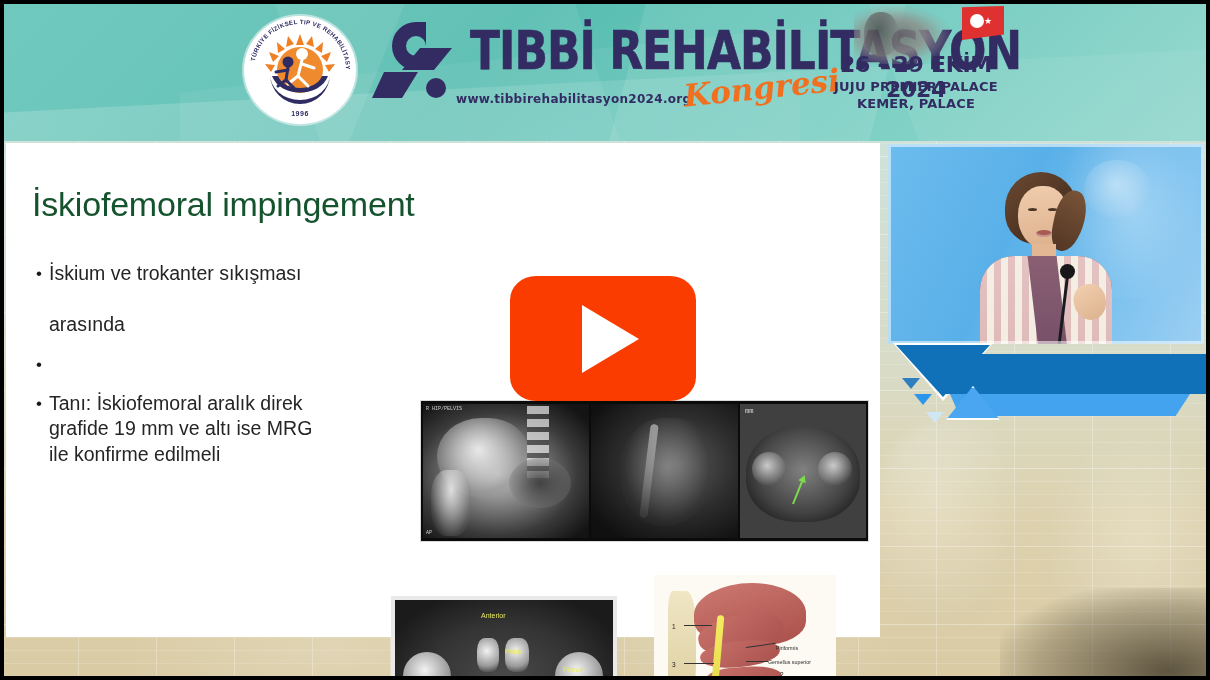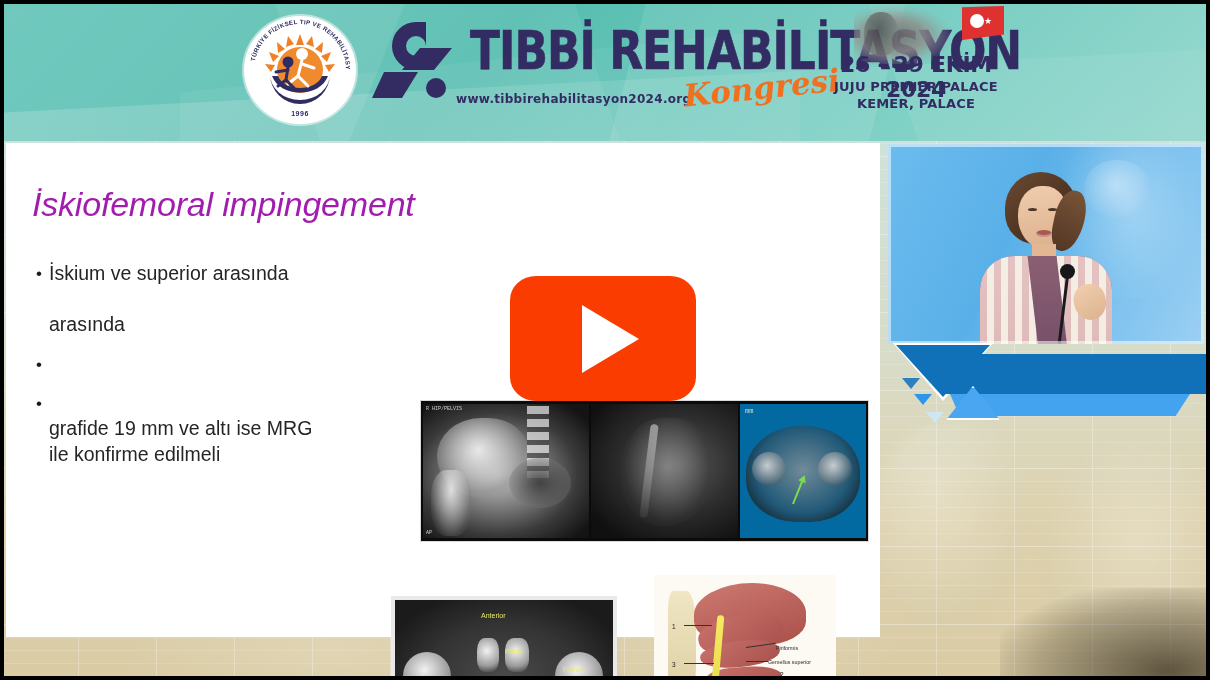--- a/index.html
+++ b/index.html
@@ -75,22 +75,22 @@
   .tr-flag .star{position:absolute;left:22px;top:11px;color:#fff;font-size:9px;line-height:9px;}
   .date-line{position:absolute;left:828px;top:52px;width:176px;text-align:center;font-size:22px;
     font-weight:bold;color:#332c63;font-family:"DejaVu Sans",sans-serif;letter-spacing:-.3px;}
   .venue-line{position:absolute;left:822px;top:79px;width:188px;text-align:center;font-size:13px;
     font-weight:bold;color:#332c63;font-family:"DejaVu Sans",sans-serif;letter-spacing:.2px;}
   .city-line{position:absolute;left:822px;top:96px;width:188px;text-align:center;font-size:13px;
     font-weight:bold;color:#332c63;font-family:"DejaVu Sans",sans-serif;letter-spacing:.2px;}
 
   
   .slide{position:absolute;left:6px;top:143px;width:874px;height:494px;background:#fff;}
-  .slide-title{position:absolute;left:26px;top:42px;font-size:34px;color:#a21caf;
-    font-family:"Liberation Sans",sans-serif;letter-spacing:-.2px;font-style:italic;}
+  .slide-title{position:absolute;left:26px;top:42px;font-size:34px;color:#14532d;
+    font-family:"Liberation Sans",sans-serif;letter-spacing:-.2px;}
   .bullets{position:absolute;left:30px;top:118px;width:360px;}
   .bullet{display:flex;margin-bottom:14px;}
   .bullet .dot{width:13px;flex:0 0 13px;font-size:17px;line-height:25px;color:#1a1a1a;}
   .bullet .btext{font-size:19.5px;line-height:25.5px;color:#252525;}
 
   
   .media-top{position:absolute;left:415px;top:258px;width:447px;height:140px;background:#0b0b0b;
     box-shadow:0 0 0 1px #dadada;}
   .xr-plain{position:absolute;left:2px;top:3px;width:166px;height:134px;overflow:hidden;
     background:radial-gradient(ellipse at 45% 52%,#c8c8c8 0%,#8f8f8f 26%,#3a3a3a 62%,#141414 88%);}
@@ -105,21 +105,21 @@
   .xr-plain .lbl-tl{position:absolute;left:3px;top:2px;font-size:5px;color:#cfcfcf;font-family:"Liberation Mono",monospace;}
   .xr-plain .lbl-bl{position:absolute;left:3px;bottom:2px;font-size:5px;color:#cfcfcf;font-family:"Liberation Mono",monospace;}
 
   .mri-sag{position:absolute;left:170px;top:3px;width:147px;height:134px;overflow:hidden;
     background:radial-gradient(ellipse at 60% 45%,#5a5a5a 0%,#2e2e2e 45%,#101010 85%);}
   .mri-sag .soft{position:absolute;left:30px;top:14px;width:92px;height:108px;border-radius:46% 40% 52% 44%;
     background:radial-gradient(ellipse at 50% 45%,rgba(170,170,170,.55),rgba(60,60,60,.25) 65%,transparent 82%);}
   .mri-sag .streak{position:absolute;left:54px;top:20px;width:8px;height:94px;border-radius:6px;
     background:linear-gradient(to bottom,rgba(225,225,225,.55),rgba(110,110,110,.2));transform:rotate(7deg);}
 
-  .mri-ax{position:absolute;left:319px;top:3px;width:126px;height:134px;overflow:hidden;background:#0369a1;}
+  .mri-ax{position:absolute;left:319px;top:3px;width:126px;height:134px;overflow:hidden;background:#404040;}
   .mri-ax .body{position:absolute;left:6px;top:22px;width:114px;height:96px;border-radius:48% 48% 44% 44%;
     background:radial-gradient(ellipse at 50% 46%,rgba(150,150,150,.75),rgba(70,70,70,.45) 58%,rgba(20,20,20,.9) 88%);}
   .mri-ax .fem-l{position:absolute;left:12px;top:48px;width:34px;height:34px;border-radius:50%;
     background:radial-gradient(circle at 45% 40%,rgba(215,215,215,.9),rgba(90,90,90,.3) 72%,transparent 85%);}
   .mri-ax .fem-r{position:absolute;left:78px;top:48px;width:34px;height:34px;border-radius:50%;
     background:radial-gradient(circle at 45% 40%,rgba(215,215,215,.9),rgba(90,90,90,.3) 72%,transparent 85%);}
   .mri-ax .mmlbl{position:absolute;left:5px;top:3px;font-size:7px;color:#d8d8d8;font-family:"Liberation Mono",monospace;}
   .mri-ax .arrow{position:absolute;left:52px;top:74px;width:2px;height:26px;background:#7ddc4e;
     transform:rotate(22deg);transform-origin:bottom center;}
   .mri-ax .arrow:after{content:"";position:absolute;left:-3px;top:-5px;border-left:4px solid transparent;
@@ -317,32 +317,32 @@
     <div class="city-line">KEMER, PALACE</div>
   </div>
 
   <div class="slide">
     <div class="slide-title">İskiofemoral impingement</div>
 
     <div class="bullets">
       <div class="bullet">
         <span class="dot">•</span>
         <span class="btext">
-          <span>İskium ve  superior arasında</span><br>
+          <span>İskium ve  trokanter sıkışması</span><br>
           <br>
           <span>arasında</span>
         </span>
       </div>
       <div class="bullet">
         <span class="dot">•</span>
       </div>
       <div class="bullet">
         <span class="dot">•</span>
         <span class="btext">
-          <br>
+          <span>Tanı: İskiofemoral aralık  direk</span><br>
           <span>grafide 19 mm ve altı  ise MRG</span><br>
           <span>ile konfirme edilmeli</span>
         </span>
       </div>
     </div>
 
     <div class="media-top">
       <div class="xr-plain">
         <div class="pelvis"></div>
         <div class="spine"></div>

